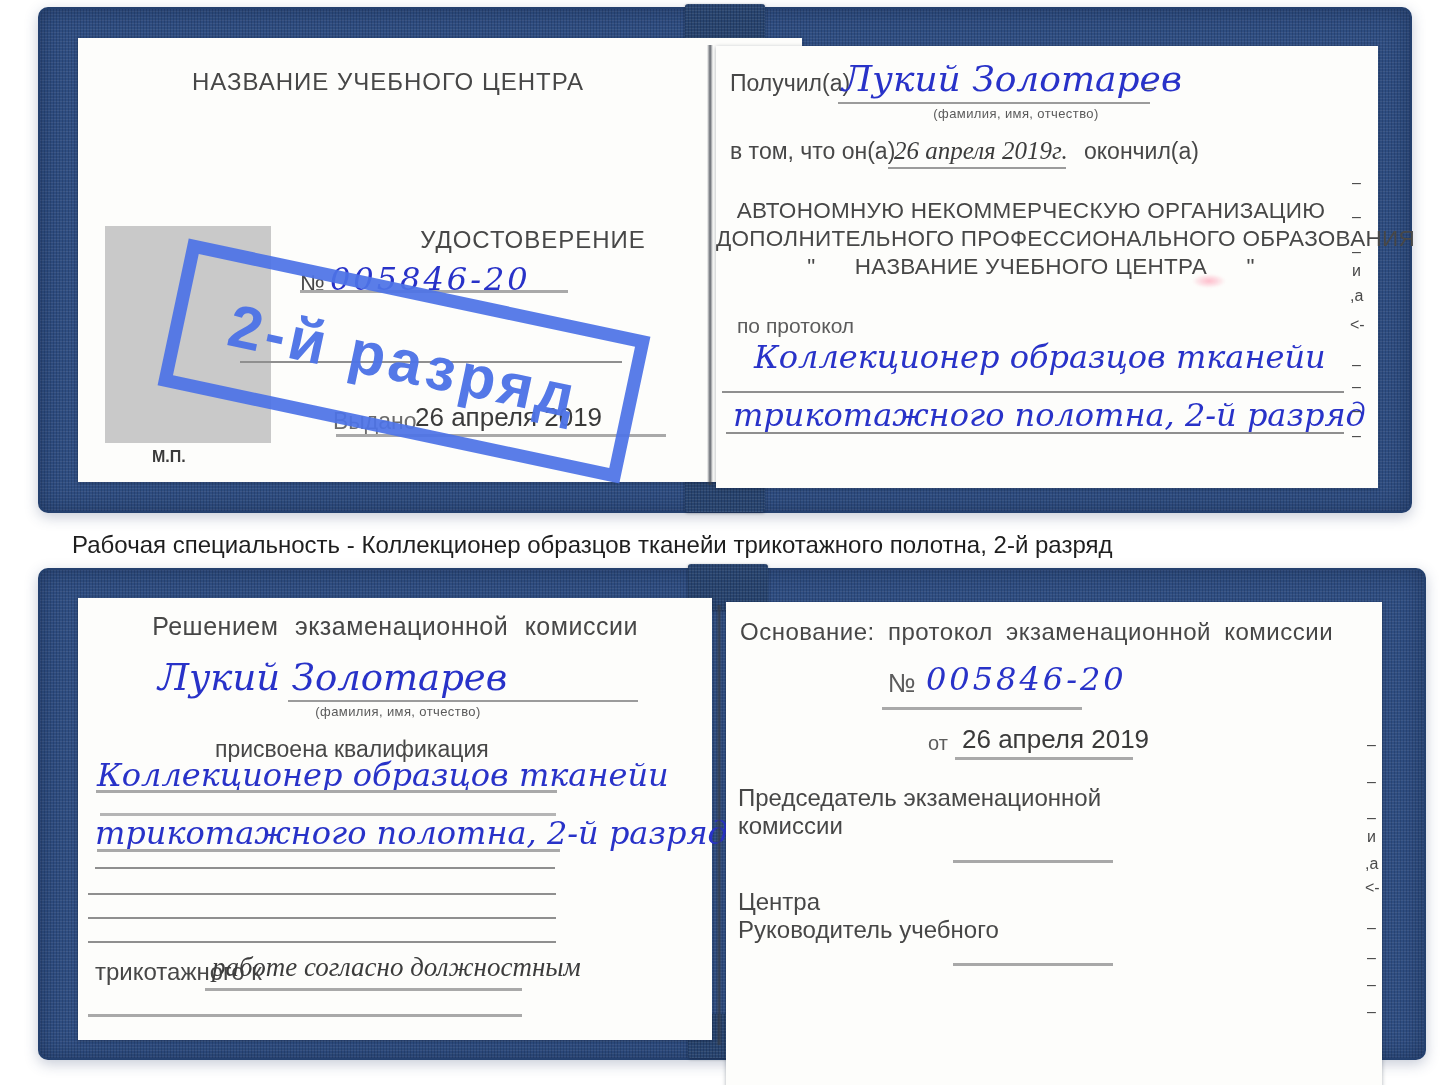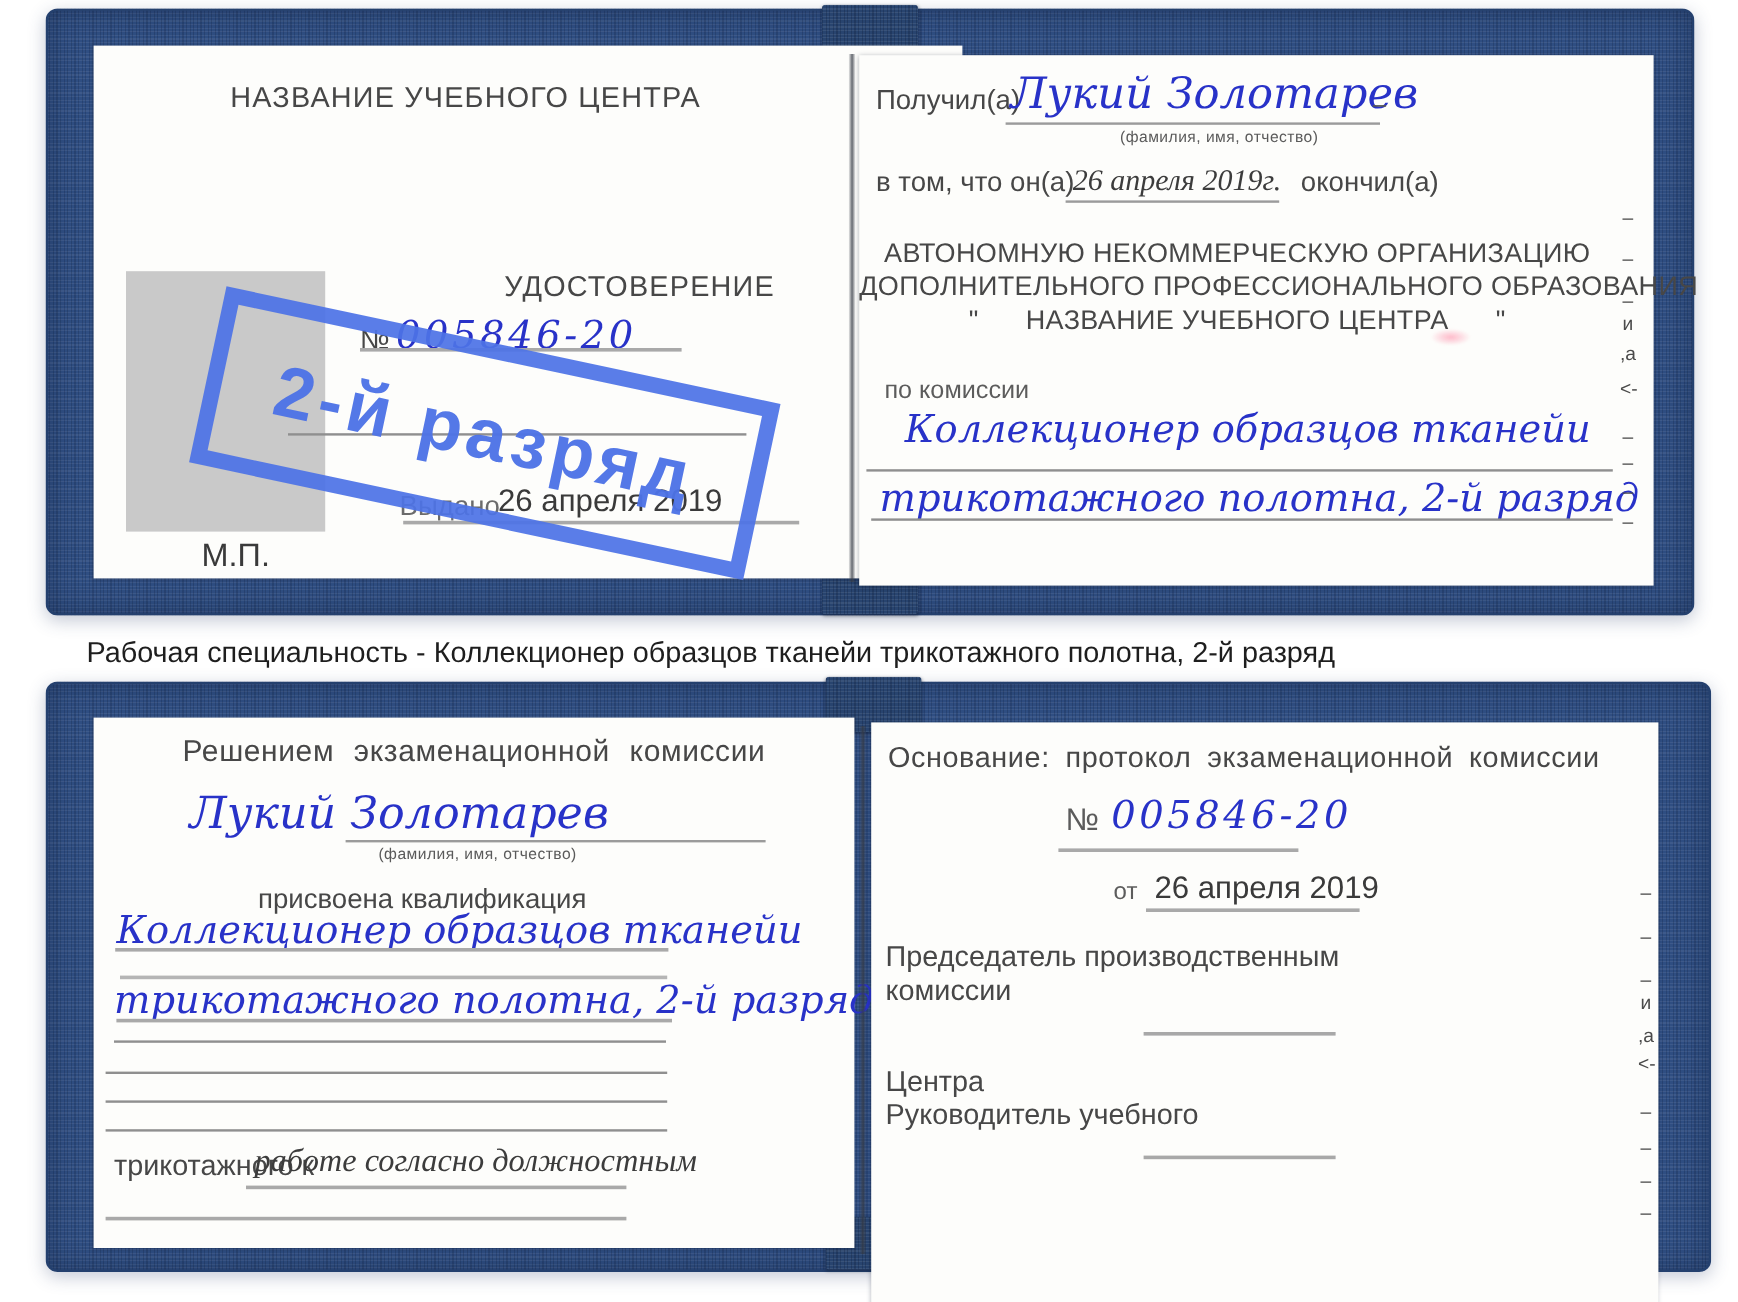--- a/index.html
+++ b/index.html
@@ -100,21 +100,21 @@
     <div class="abs print nowrap" style="left:222px; top:232px; font-size:23px;">№</div>
     <div class="abs hw" style="left:252px; top:222px; font-size:32px; letter-spacing:3px;">005846-20</div>
     <div class="uline-3" style="left:222px; top:252px; width:268px;"></div>
 
     <div class="rline" style="left:162px; top:323px; width:382px;"></div>
 
     <div class="abs print nowrap" style="left:255px; top:370px; font-size:23px; color:#6b6b6b;">Выдано</div>
     <div class="abs print-dark nowrap" style="left:337px; top:364px; font-size:26px;">26 апреля 2019</div>
     <div class="uline-3" style="left:258px; top:396px; width:330px;"></div>
 
-    <div class="abs print-dark nowrap" style="left:90px; top:410px; font-size:27px;">М.П.</div>
+    <div class="abs print-dark nowrap" style="left:74px; top:410px; font-size:16px;font-weight:bold;">М.П.</div>
 
     <div class="stamp" style="left:90px; top:248px; width:472px; height:150px;">
       <span>2-й разряд</span>
     </div>
   </div>
 
   <div class="spine" style="left:707px; top:45px; height:440px;"></div>
 
   <div class="page" style="left:716px; top:46px; width:662px; height:442px;">
     <div class="abs print nowrap" style="left:14px; top:24px; font-size:23px;">Получил(а)</div>
@@ -127,21 +127,21 @@
     <div class="abs fill-serif" style="left:178px; top:91px; font-size:25px;">26 апреля 2019г.</div>
     <div class="uline" style="left:172px; top:121px; width:178px;"></div>
     <div class="abs print nowrap" style="left:368px; top:92px; font-size:23px;">окончил(а)</div>
 
     <div class="abs print centered nowrap" style="left:0px; top:180px; width:630px; font-size:22.5px; letter-spacing:.3px;">ДОПОЛНИТЕЛЬНОГО ПРОФЕССИОНАЛЬНОГО ОБРАЗОВАНИЯ</div>
     <div class="abs print centered nowrap" style="left:0px; top:152px; width:630px; font-size:22.5px; letter-spacing:.3px;">АВТОНОМНУЮ НЕКОММЕРЧЕСКУЮ ОРГАНИЗАЦИЮ</div>
     <div class="abs print centered prewrap" style="left:0px; top:208px; width:630px; font-size:22.5px; letter-spacing:.3px;">"      НАЗВАНИЕ УЧЕБНОГО ЦЕНТРА      "</div>
 
     <div class="pink-mark" style="left:476px; top:228px;"></div>
 
-    <div class="abs print nowrap" style="left:21px; top:268px; font-size:21px; color:#5c5c5c;">по комиссии</div>
+    <div class="abs print nowrap" style="left:21px; top:268px; font-size:21px; color:#5c5c5c;">по протокол</div>
     <div class="abs hw" style="left:38px; top:292px; font-size:32px;">Коллекционер образцов тканейи</div>
     <div class="rline" style="left:6px; top:345px; width:622px;"></div>
     <div class="abs hw" style="left:17px; top:350px; font-size:32px;">трикотажного полотна, 2-й разряд</div>
     <div class="rline" style="left:10px; top:386px; width:618px;"></div>
 
     <div class="edge-glyphs">
       <span style="left:636px; top:128px;">–</span>
       <span style="left:636px; top:162px;">–</span>
       <span style="left:636px; top:197px;">–</span>
       <span style="left:636px; top:216px;">и</span>
@@ -197,21 +197,21 @@
 
     <div class="abs print nowrap" style="left:162px; top:66px; font-size:26px; color:#5c5c5c;">№</div>
     <div class="abs hw" style="left:200px; top:58px; font-size:32px; letter-spacing:3px;">005846-20</div>
     <div class="uline-3" style="left:156px; top:105px; width:200px;"></div>
 
     <div class="abs print nowrap" style="left:202px; top:130px; font-size:20px; color:#5c5c5c;">от</div>
     <div class="abs print-dark nowrap" style="left:236px; top:122px; font-size:26px;">26 апреля 2019</div>
     <div class="uline-3" style="left:229px; top:155px; width:178px;"></div>
 
     <div class="abs print nowrap" style="left:12px; top:182px; font-size:24px; line-height:28px;">
-      <div>Председатель производственным</div>
+      <div>Председатель экзаменационной</div>
       <div>комиссии</div>
     </div>
     <div class="uline-3" style="left:227px; top:258px; width:160px; background:#a8a8a8;"></div>
 
     <div class="abs print nowrap" style="left:12px; top:286px; font-size:24px; line-height:28px;">
       <div>Центра</div>
       <div>Руководитель учебного</div>
     </div>
     <div class="uline-3" style="left:227px; top:361px; width:160px; background:#a8a8a8;"></div>
 

